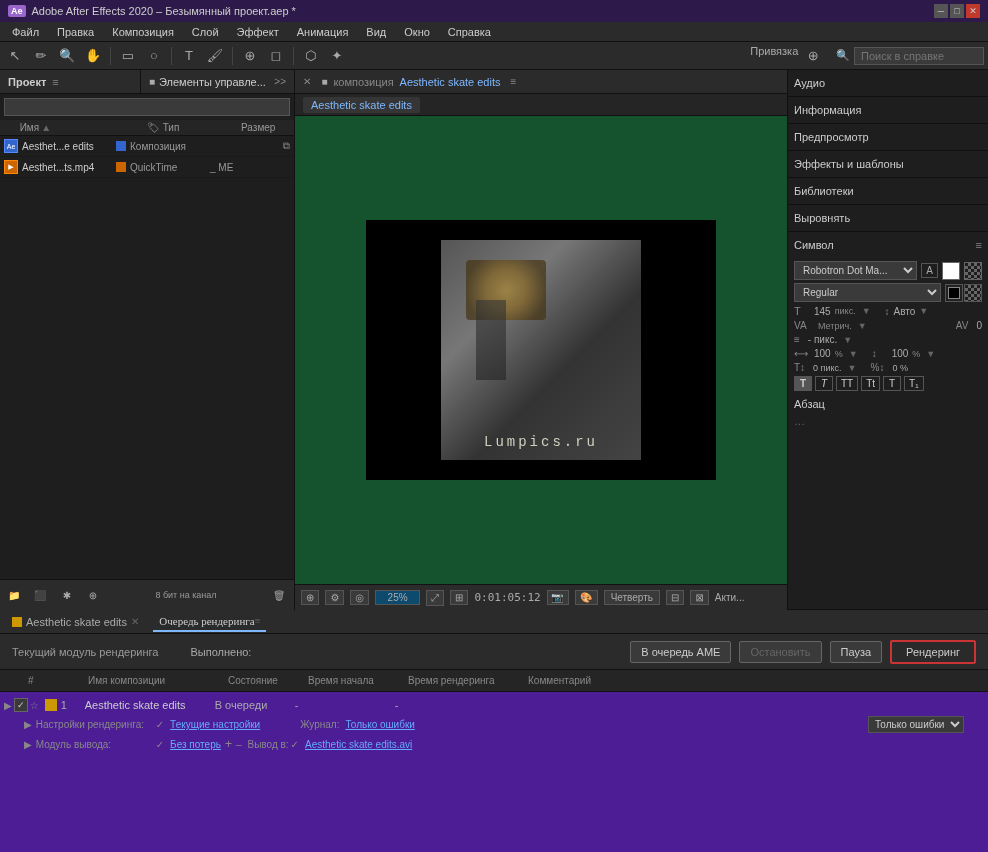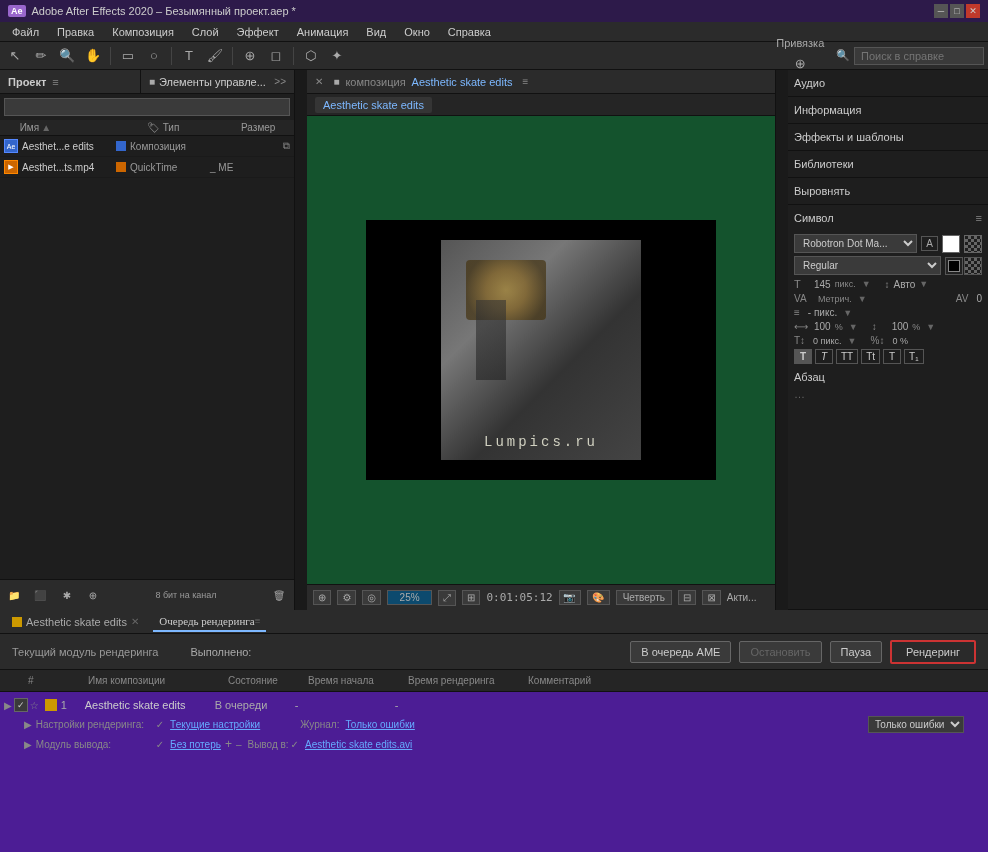--- a/index.html
+++ b/index.html
@@ -97,25 +97,24 @@
     }
     .tool-separator {
       width: 1px;
       height: 18px;
       background: #444;
       margin: 0 2px;
     }
     .toolbar-snap {
       margin-left: auto;
       display: flex;
-      align-items: center;
+      align-items: flex-start;
       gap: 4px;
       color: #aaa;
       font-size: 11px;
-      flex-direction: column;
     }
     .toolbar-search {
       margin-left: 8px;
       display: flex;
       align-items: center;
       gap: 4px;
     }
     .toolbar-search input {
       background: #3a3a3a;
       border: 1px solid #555;
@@ -130,21 +129,20 @@
       display: flex;
       flex-direction: column;
       flex: 1;
       height: calc(852px - 70px);
     }
 
     
     #top-area {
       display: flex;
       height: 540px;
-      gap: 12px;
     }
 
     
     #project-panel {
       width: 295px;
       background: #1e1e1e;
       border-right: 1px solid #111;
       display: flex;
       flex-direction: column;
     }
@@ -811,20 +809,25 @@
           <span>Аудио</span>
         </div>
       </div>
 
       <div class="right-section">
         <div class="right-section-title">
           <span>Информация</span>
         </div>
       </div>
 
+      <div class="right-section">
+        <div class="right-section-title">
+          <span>Предпросмотр</span>
+        </div>
+      </div>
 
       <div class="right-section">
         <div class="right-section-title">
           <span>Эффекты и шаблоны</span>
         </div>
       </div>
 
       <div class="right-section">
         <div class="right-section-title">
           <span>Библиотеки</span>

